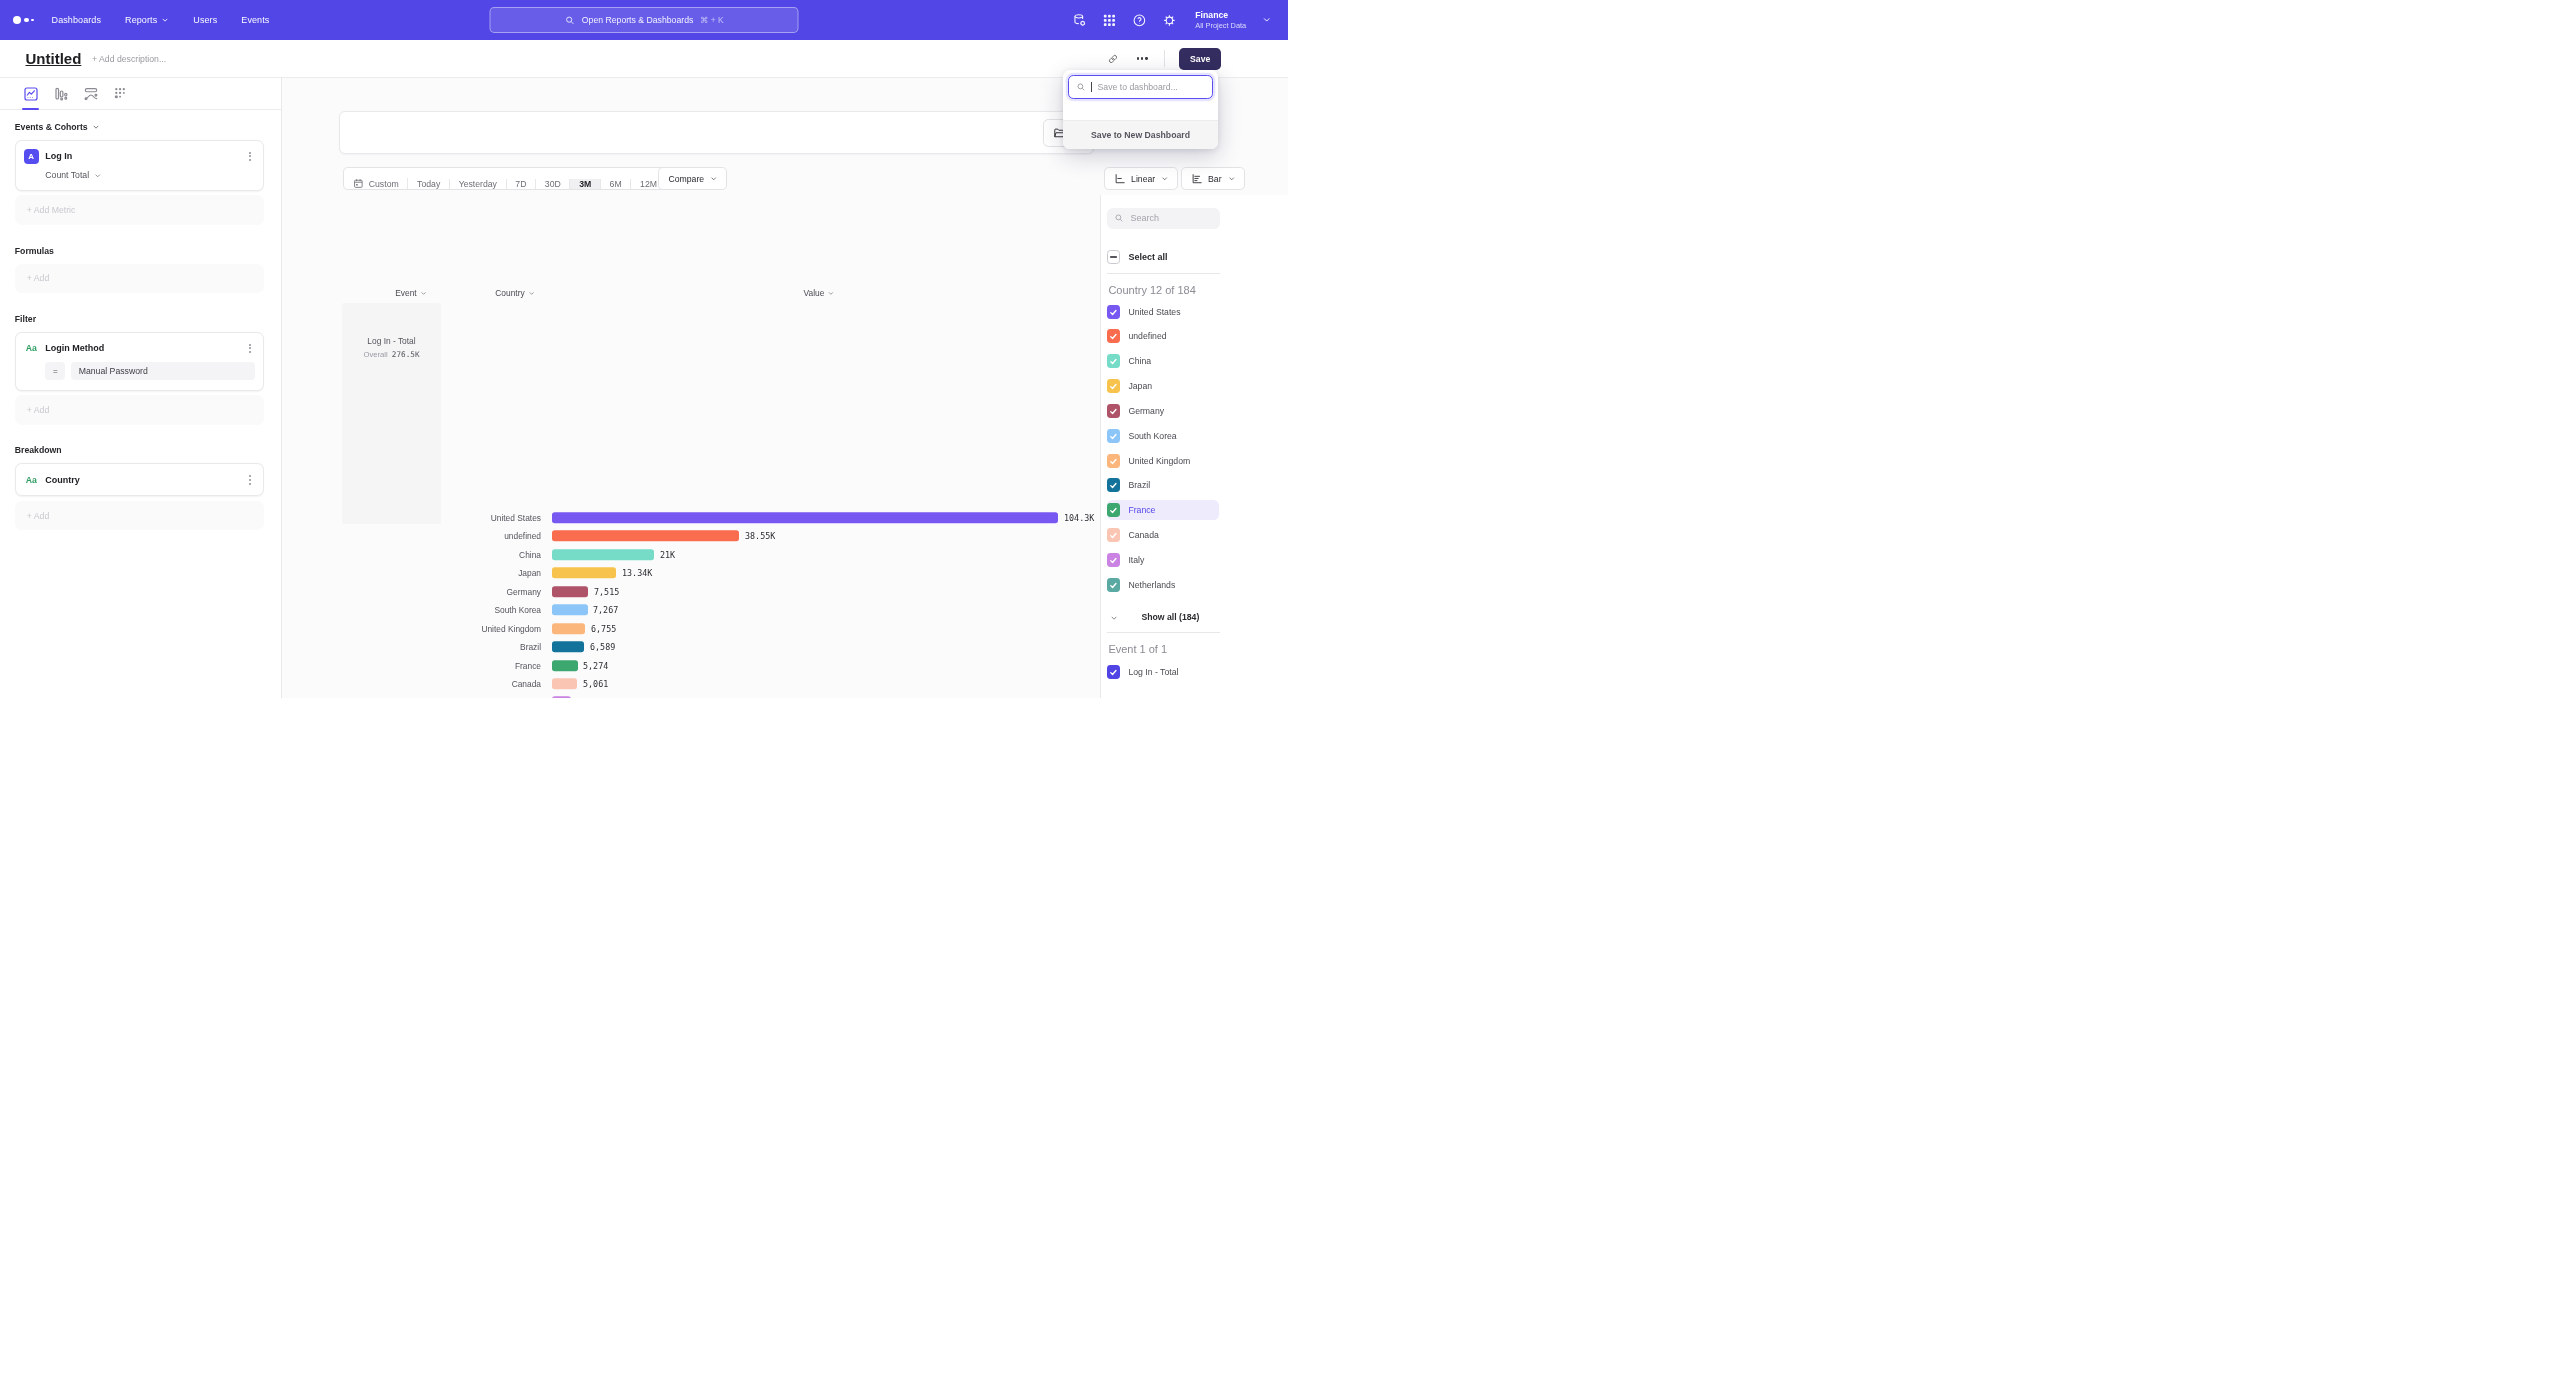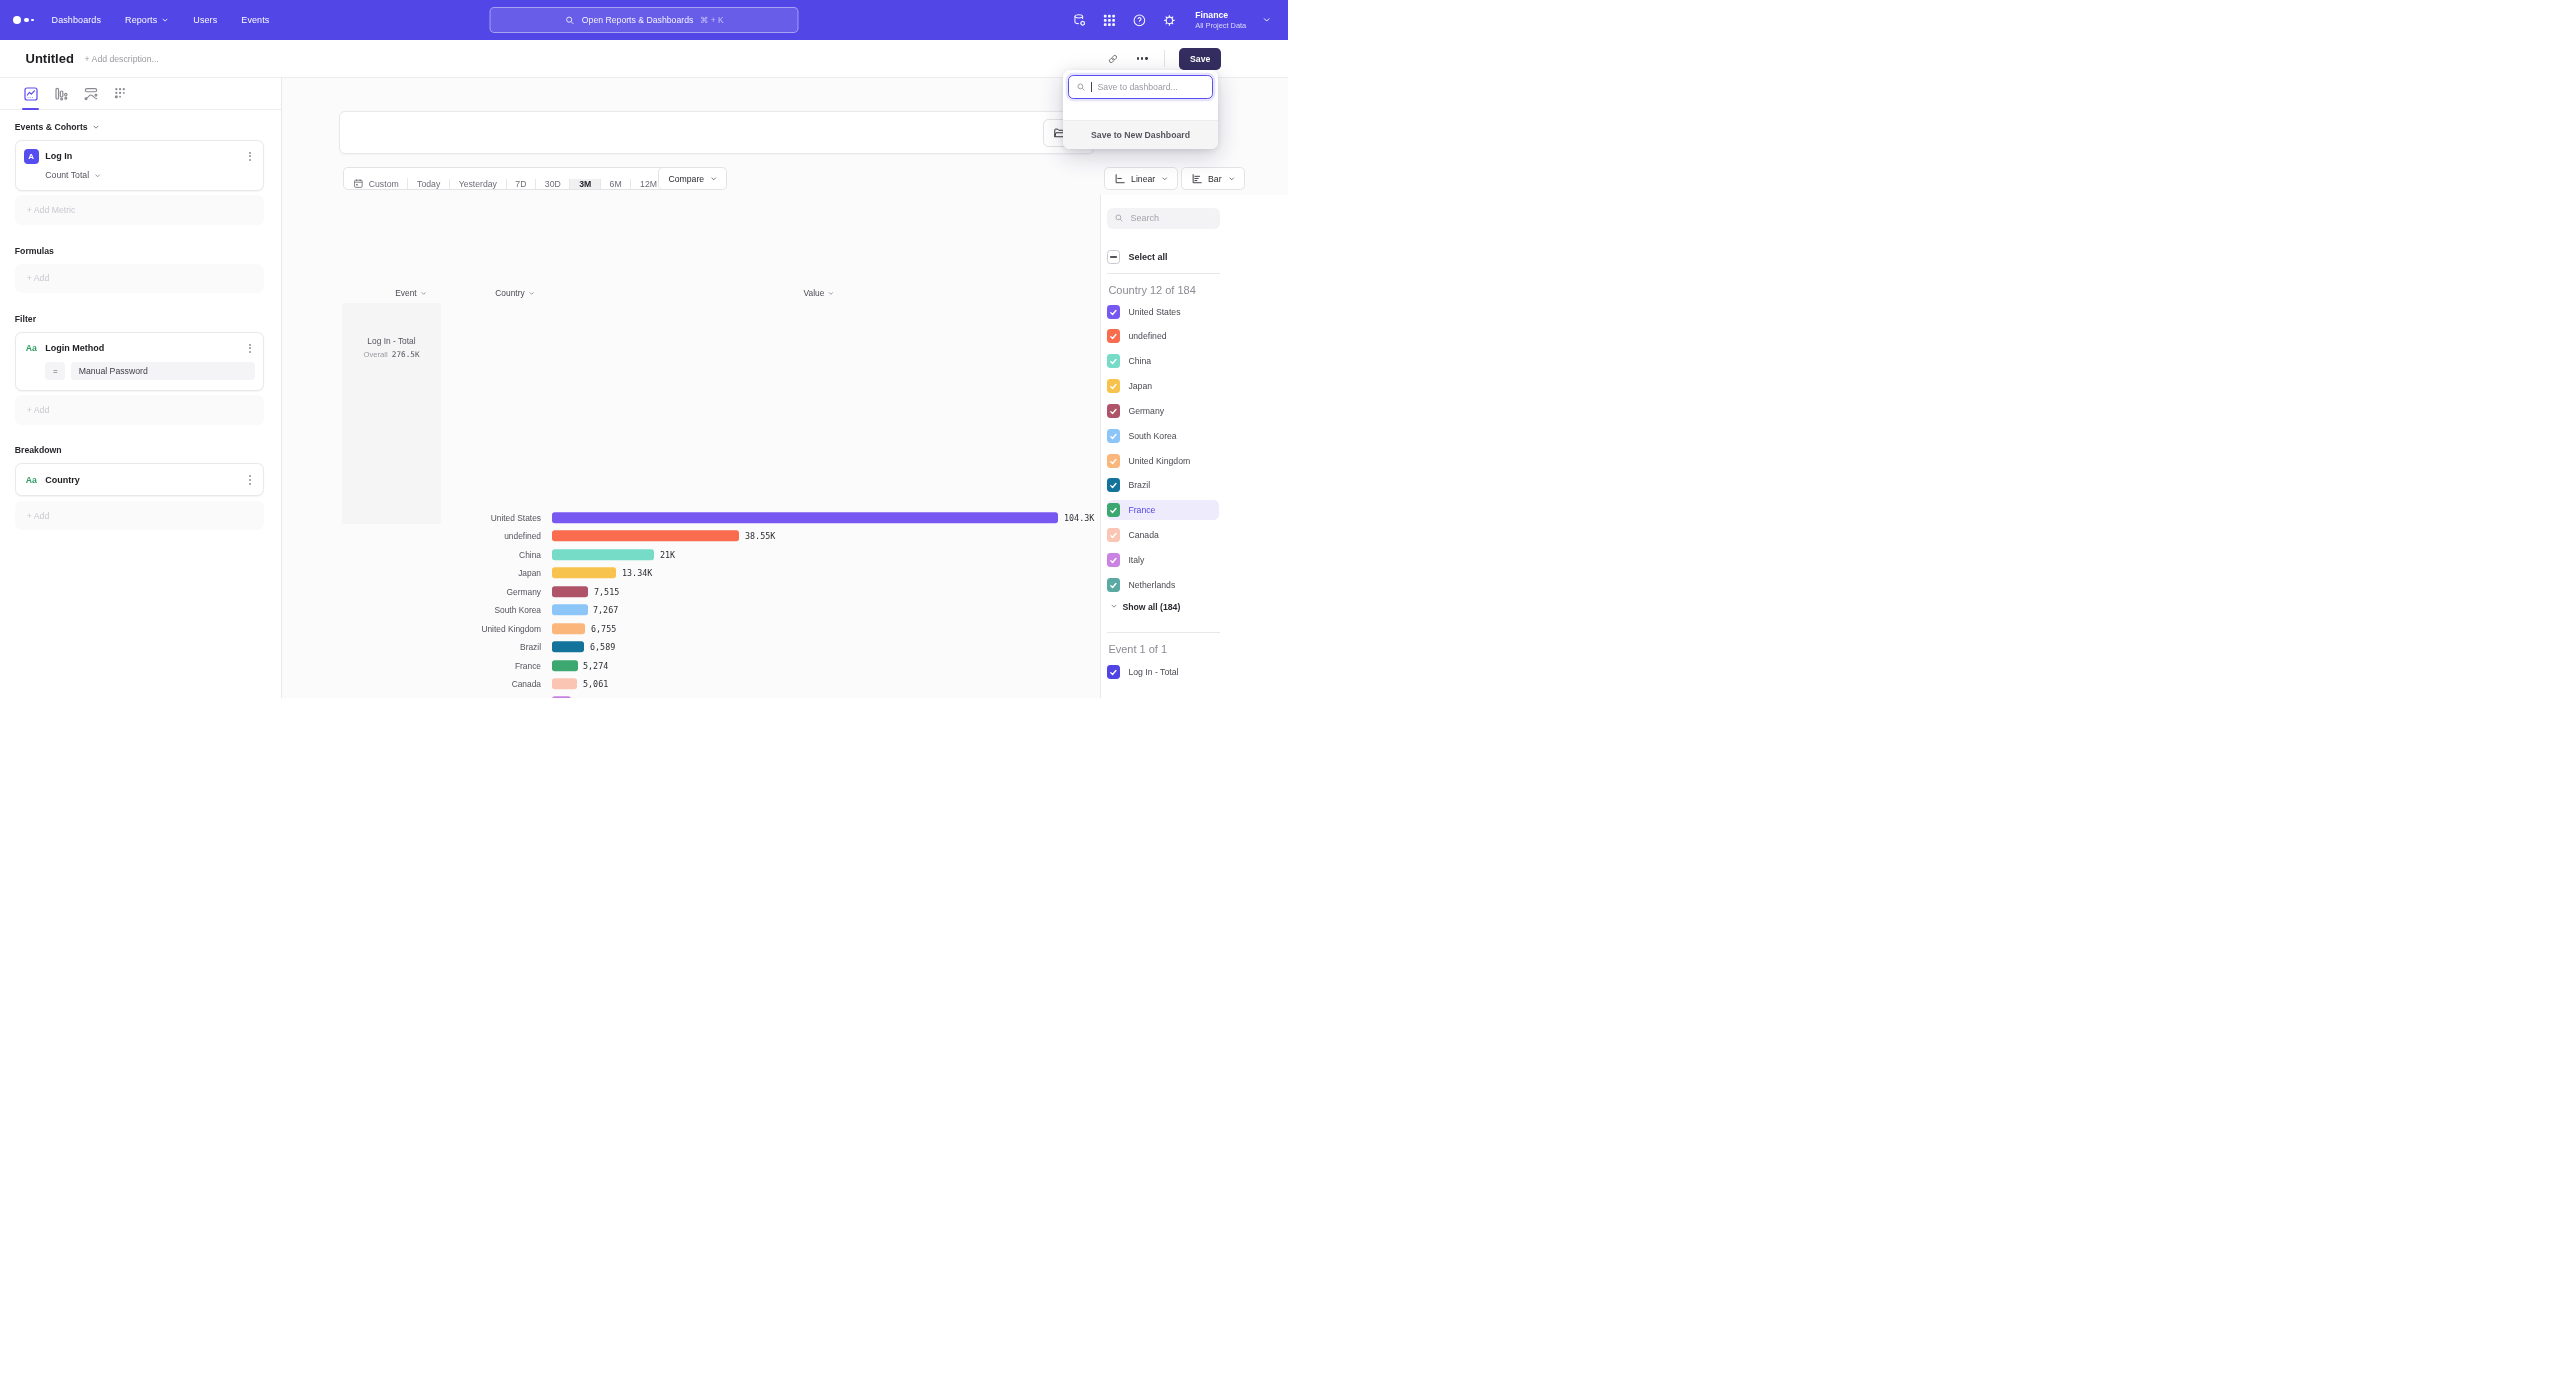--- a/index.html
+++ b/index.html
@@ -29,21 +29,21 @@
     align-items:center; gap:15.4px; padding-right:17px; }
   .nav-ico { width:14.8px; height:14.8px; cursor:pointer; color:#fff; opacity:.95; }
   .project { margin-left:2.7px; cursor:pointer; line-height:1.25; }
   .project .p1 { font-size:8.7px; font-weight:700; }
   .project .p2 { font-size:7.4px; color:rgba(255,255,255,.78); }
   .chev { color:inherit; }
 
   
   .header { position:absolute; left:0; top:40px; width:1288px; height:38px; background:#fff;
     border-bottom:0.7px solid #ececef; display:flex; align-items:center; z-index:10; }
-  .title { margin-left:25.5px; font-size:13px; font-weight:700; color:#202024; cursor:text; }
+  .title { margin-left:25.5px; font-size:15px; font-weight:700; color:#202024; cursor:text;text-decoration:underline; }
   .add-desc { margin-left:10.7px; font-size:8.7px; color:#9a9aa1; cursor:text; }
   .hdr-actions { position:absolute; right:67px; display:flex; align-items:center; }
   .icon-btn { color:#3c3c42; cursor:pointer; padding:2.7px; }
   .dots3 { display:flex; gap:2px; margin-left:16px; cursor:pointer; padding:4px 1.3px; }
   .dots3 i { width:2.3px; height:2.3px; border-radius:50%; background:#3c3c42; }
   .hdr-div { width:0.7px; height:17.4px; background:#e3e3e7; margin:0 14.8px; }
   .save-btn { background:#332e5f; color:#fff; font-size:8.7px; font-weight:600;
     padding:6px 10.7px; border-radius:4.7px; cursor:pointer; }
 
   
@@ -146,22 +146,22 @@
     gap:8px; cursor:pointer; border-radius:5.4px; padding-left:0; }
   .lrow .cb { width:13.4px; height:13.4px; border-radius:3.4px; flex:none; display:flex;
     align-items:center; justify-content:center; }
   .lrow .lbl { font-size:8.7px; color:#4a4a52; font-weight:500; white-space:nowrap; }
   .lrow.hl { background:#eeebfc; padding-left:0; }
   .lrow.hl .lbl { color:#5346e8; }
   .cb-ind { background:#fff; border:1px solid #c9c9d0; }
   .cb-ind i { width:6.7px; height:1.5px; border-radius:0.7px; background:#55555e; display:block; }
   .ldivider { position:absolute; left:6px; width:113px; height:0.7px; background:#e8e8eb; }
   .lsection { position:absolute; left:7.4px; font-size:11px; color:#8b8b94; }
-  .showall { position:absolute; left:6px; top:407px; height:20px; display:flex; align-items:flex-start;
-    gap:4px; cursor:pointer; padding-left:3.4px; }
+  .showall { position:absolute; left:6px; top:407px; height:20px; display:flex; align-items:flex-end;
+    gap:23px; cursor:pointer; padding-left:3.4px; }
   .showall .chev { color:#6a6a72; }
   .showall .lbl { font-size:8.7px; font-weight:700; color:#2a2a30; }
 
   
   .popup { position:absolute; left:1063px; top:70px; width:155px; height:79px; background:#fff;
     border-radius:6.7px; box-shadow:0 6.7px 23px rgba(25,25,60,.20), 0 1.3px 5.4px rgba(25,25,60,.10);
     z-index:60; overflow:hidden; }
   .popup-input { position:absolute; left:5.4px; top:5.4px; right:5.4px; height:23.5px;
     border:1px solid #5a4df0; border-radius:5.4px; background:#fff;
     box-shadow:0 0 0 2.3px rgba(100,88,245,.16); display:flex; align-items:center; gap:5.4px;

